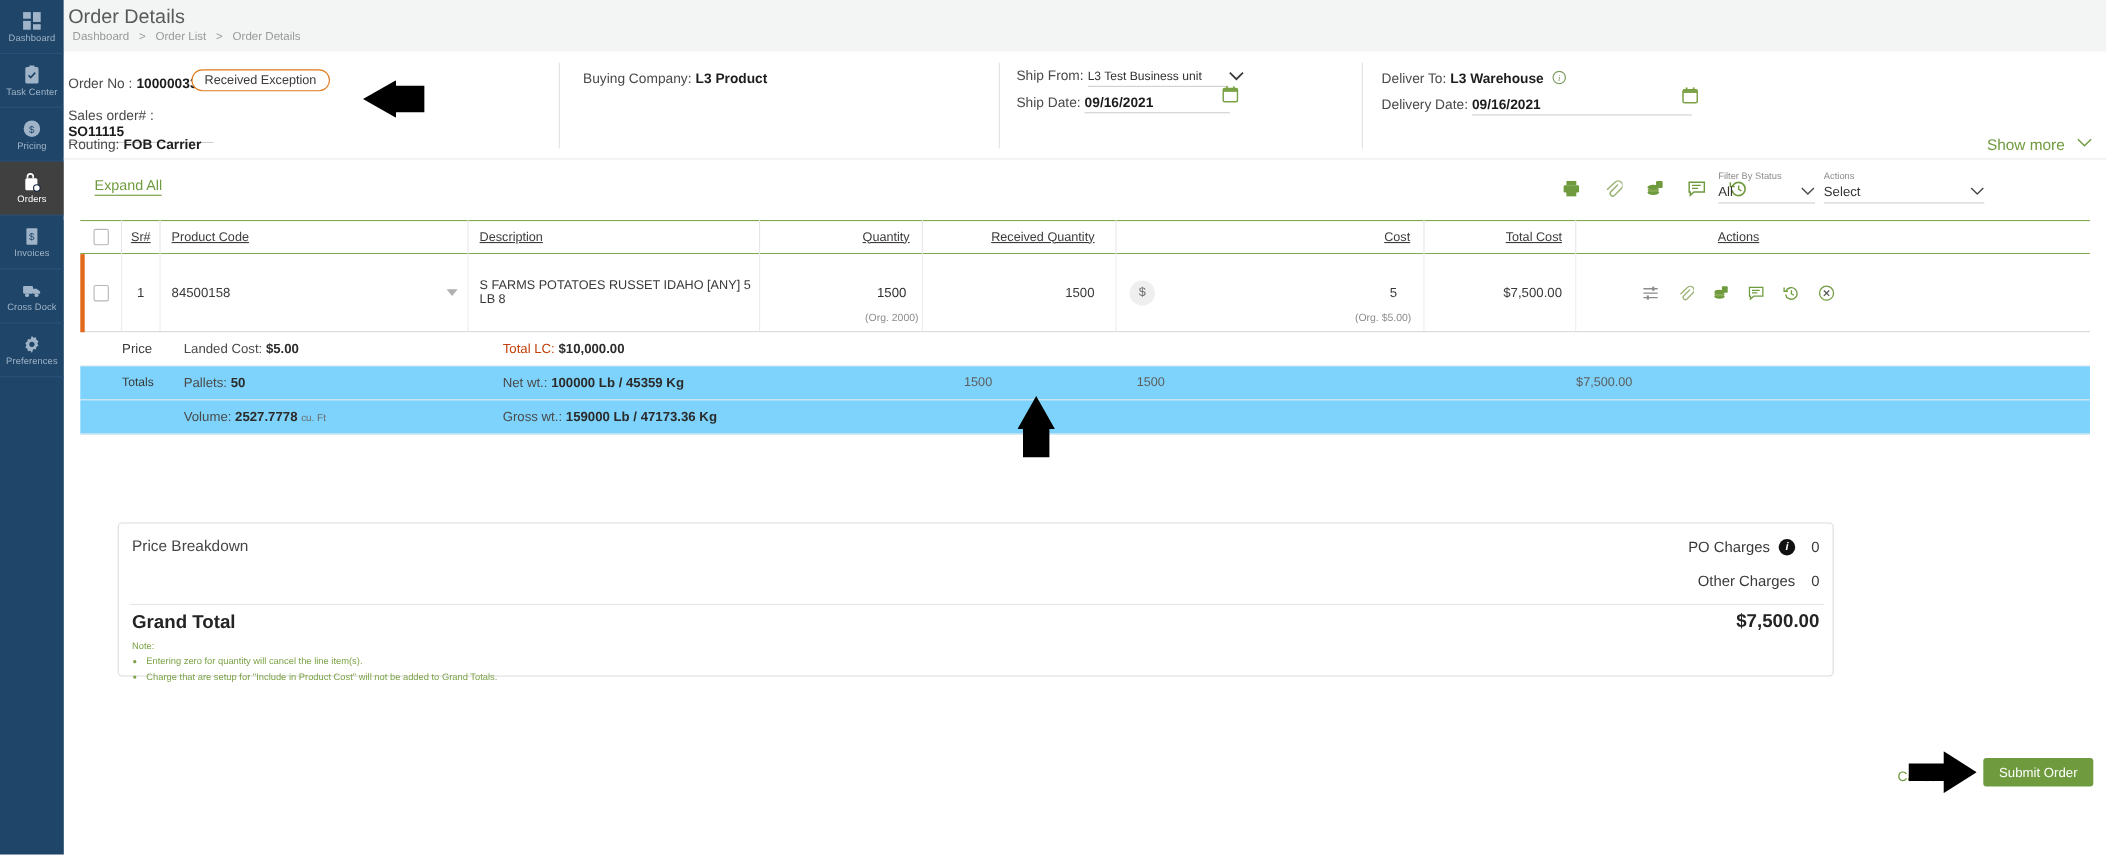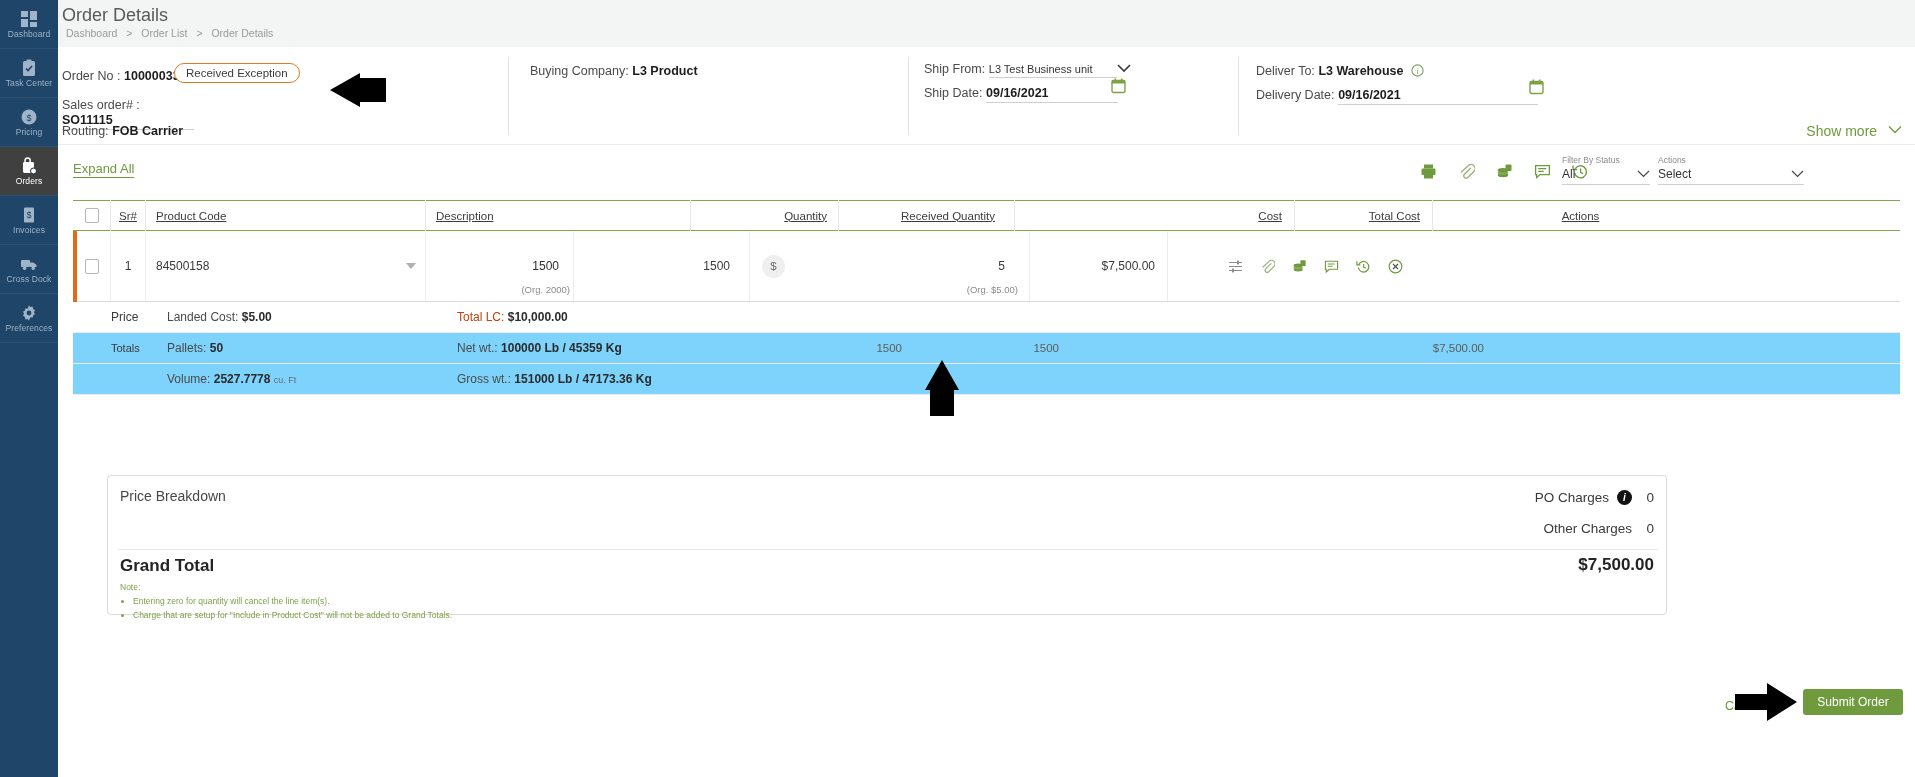--- a/index.html
+++ b/index.html
@@ -72,21 +72,21 @@
   #show-more{
     position:absolute; right:13px; top:74px; color:#6f9b3e; font-size:14px; cursor:pointer;
   }
 
   
   #toolbar{
     position:absolute; left:58px; top:144px; width:1857px; height:56px;
     background:#ffffff; border-top:1px solid #ececec;
   }
   #expand-all{
-    position:absolute; left:15px; top:16px; color:#6f9b3e; font-size:13px;
+    position:absolute; left:28px; top:16px; color:#6f9b3e; font-size:13px;
     border-bottom:1px solid #6f9b3e; cursor:pointer; padding-bottom:1px;
   }
   #tool-icons{ position:absolute; left:1362px; top:18px; display:flex; gap:21px; align-items:center;}
   .ticon{ cursor:pointer; width:17px; height:17px; display:block;}
   .sel-wrap{ position:absolute; top:10px; }
   .sel-cap{ font-size:8.5px; color:#8c8c8c; display:block; margin-bottom:2px;}
   .sel-box{
     display:flex; align-items:center; justify-content:space-between;
     border-bottom:1px solid #cfcfcf; font-size:12px; color:#333;
     padding-bottom:3px; cursor:pointer;
@@ -450,20 +450,21 @@
   <div class="trow">
     <div id="row-flag"></div>
     <div class="cell c-chk">
       <span class="chk"></span>
     </div>
     <div class="cell c-sr rowval">1</div>
     <div class="cell c-pc rowval">
       <span>84500158</span>
       <span class="caret-dn"></span>
     </div>
+    <div class="cell c-desc rowval" style="font-size:11.5px;">S FARMS POTATOES RUSSET IDAHO [ANY] 5 LB 8</div>
     <div class="cell c-qty">
       <input id="qty-input" value="1500" style="">
       <span class="sub subq">(Org. 2000)</span>
     </div>
     <div class="cell c-rqty rowval">1500</div>
     <div class="cell c-cost">
       <span class="dollar-badge">$</span>
       <span class="rowval" style="flex:1; text-align:right; padding-right:12px;">5</span>
       <span class="sub">(Org. $5.00)</span>
     </div>
@@ -546,21 +547,21 @@
   <div class="prow alt">
     <div class="pl1"></div>
     <div class="pl2"></div>
     <div class="pl3">
       <span style="color:#4a4a4a;">Volume:</span>
       <span style="font-weight:bold;">2527.7778</span>
       <span style="font-size:9px; color:#6a6a6a;">cu. Ft</span>
     </div>
     <div class="pl4">
       <span style="color:#4a4a4a;">Gross wt.:</span>
-      <span style="font-weight:bold;">151000 Lb / 47173.36 Kg</span>
+      <span style="font-weight:bold;">159000 Lb / 47173.36 Kg</span>
     </div>
   </div>
 </div>
 
 <div id="breakdown">
   <div id="bd-title">Price Breakdown</div>
 
   <div id="po-charges">
     <span>PO Charges</span>
     <span class="info-dot">i</span>

